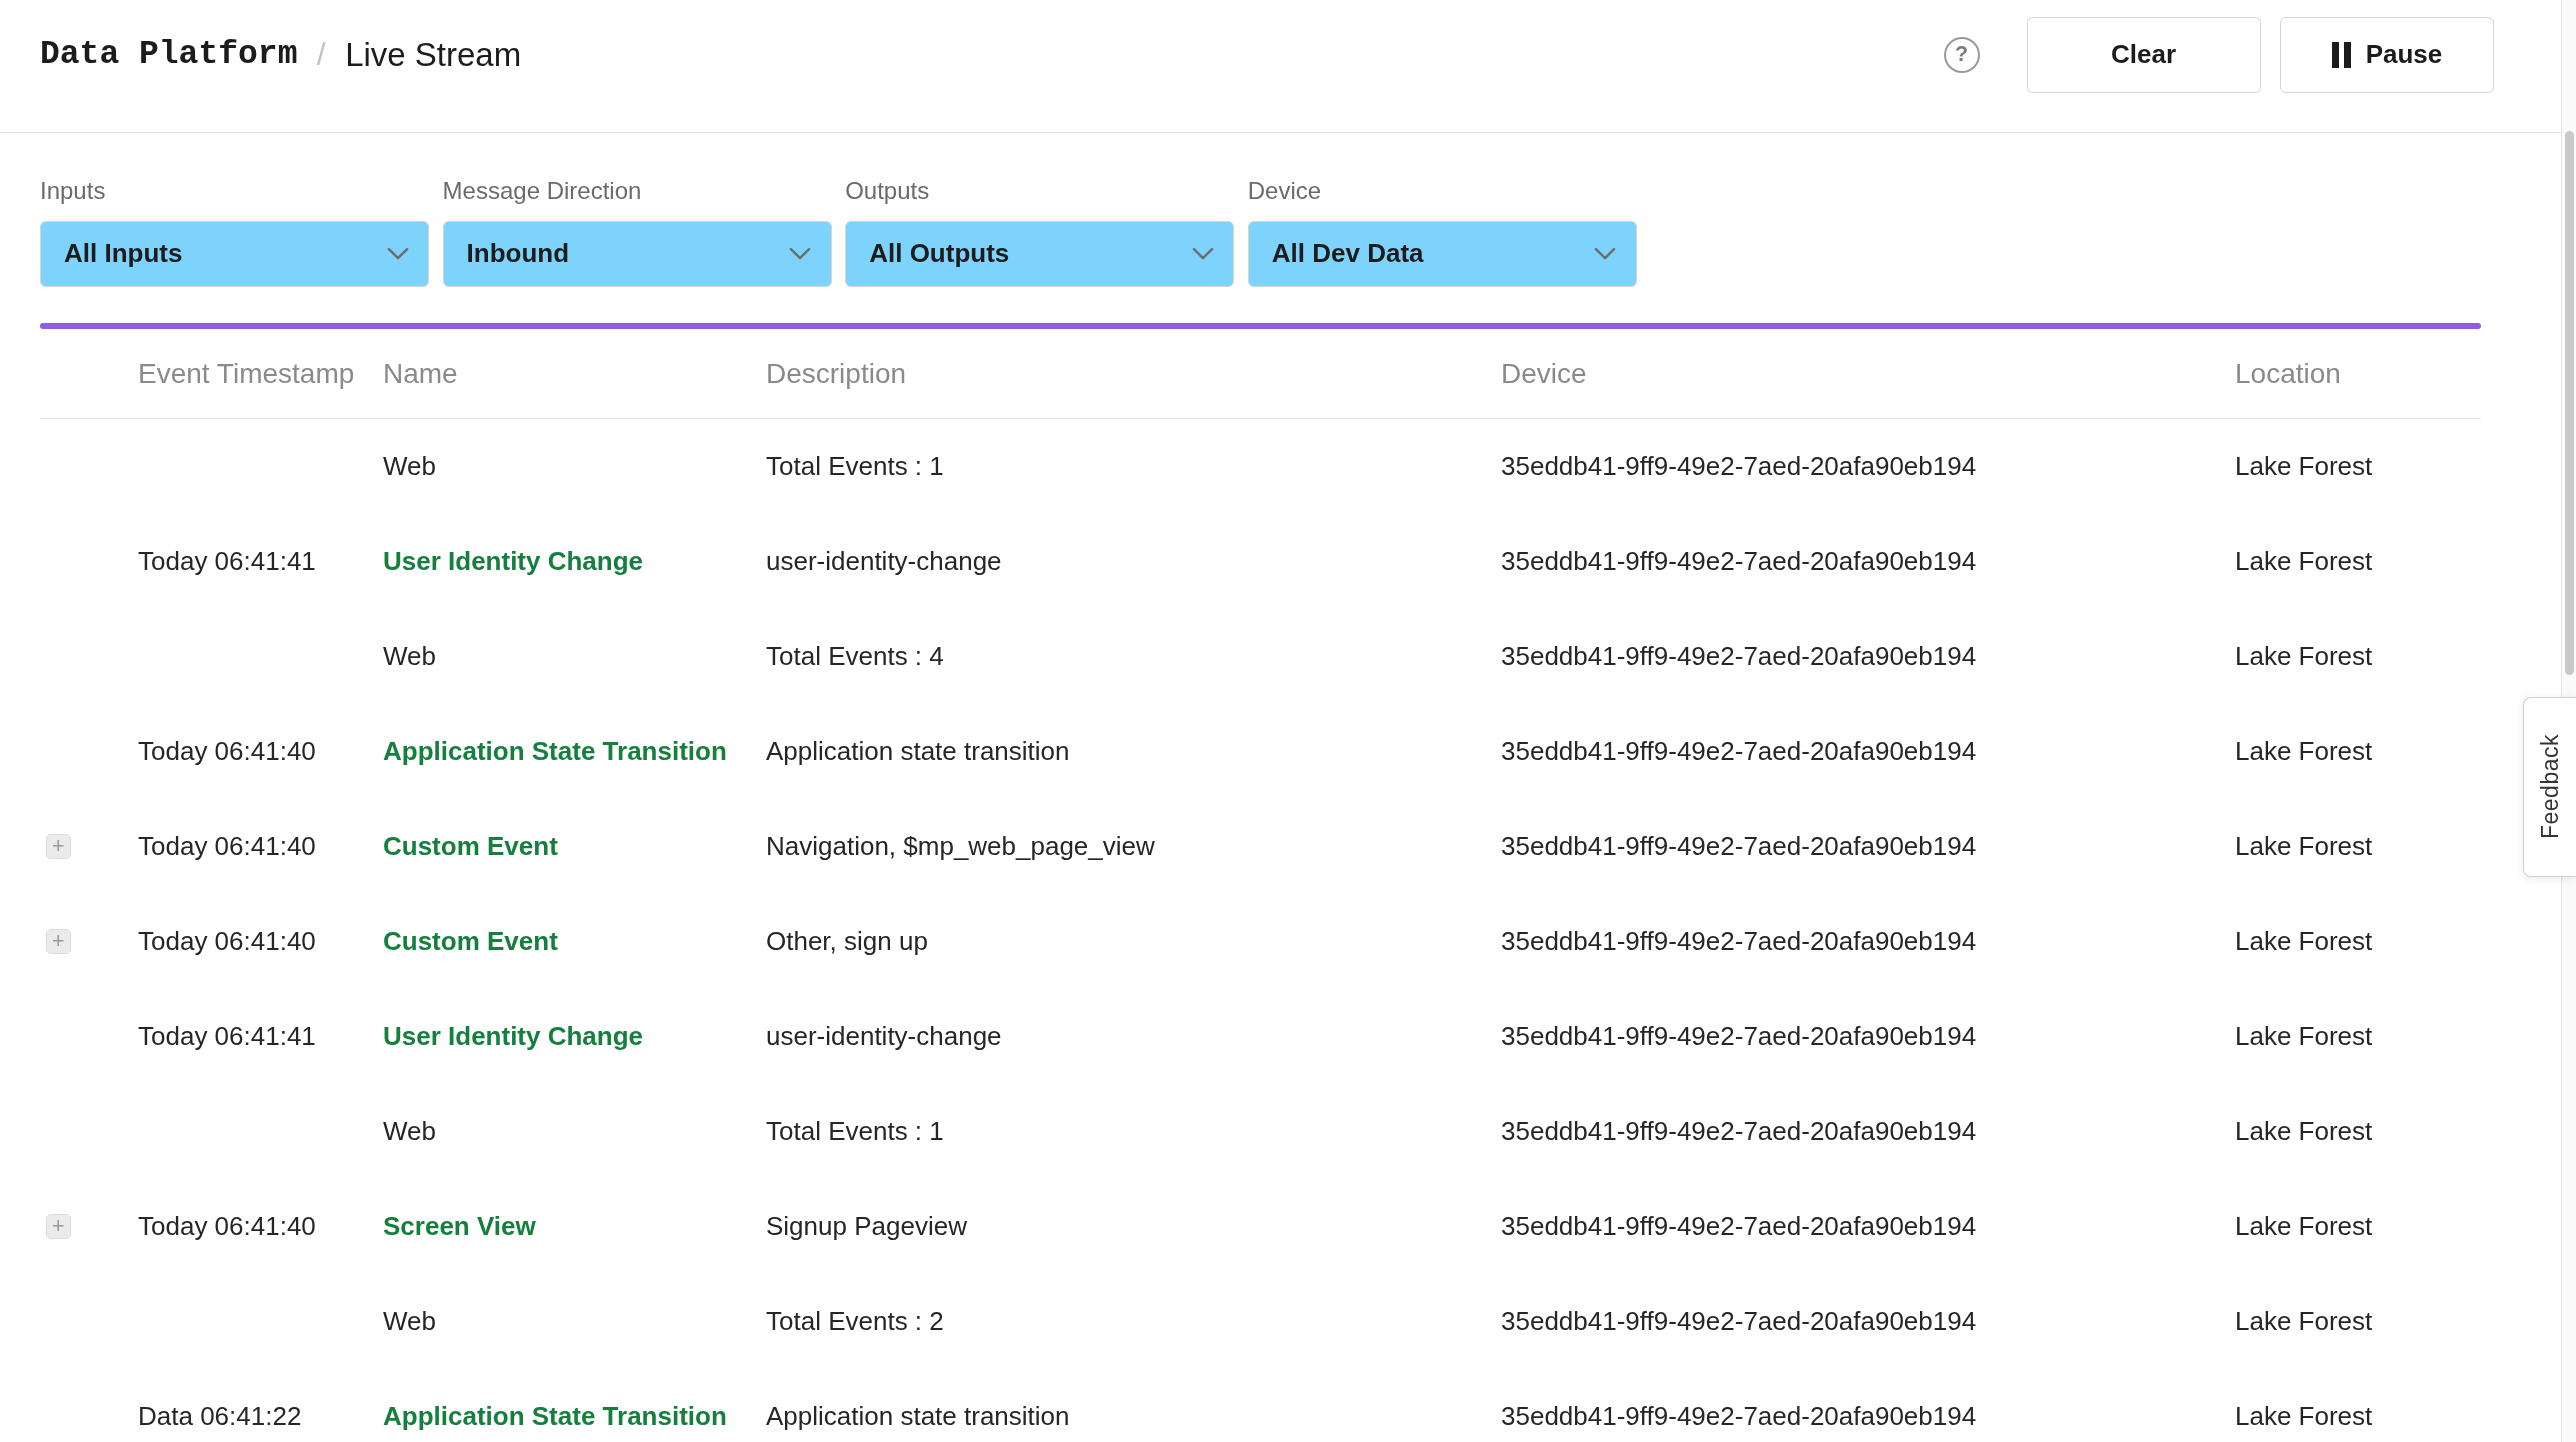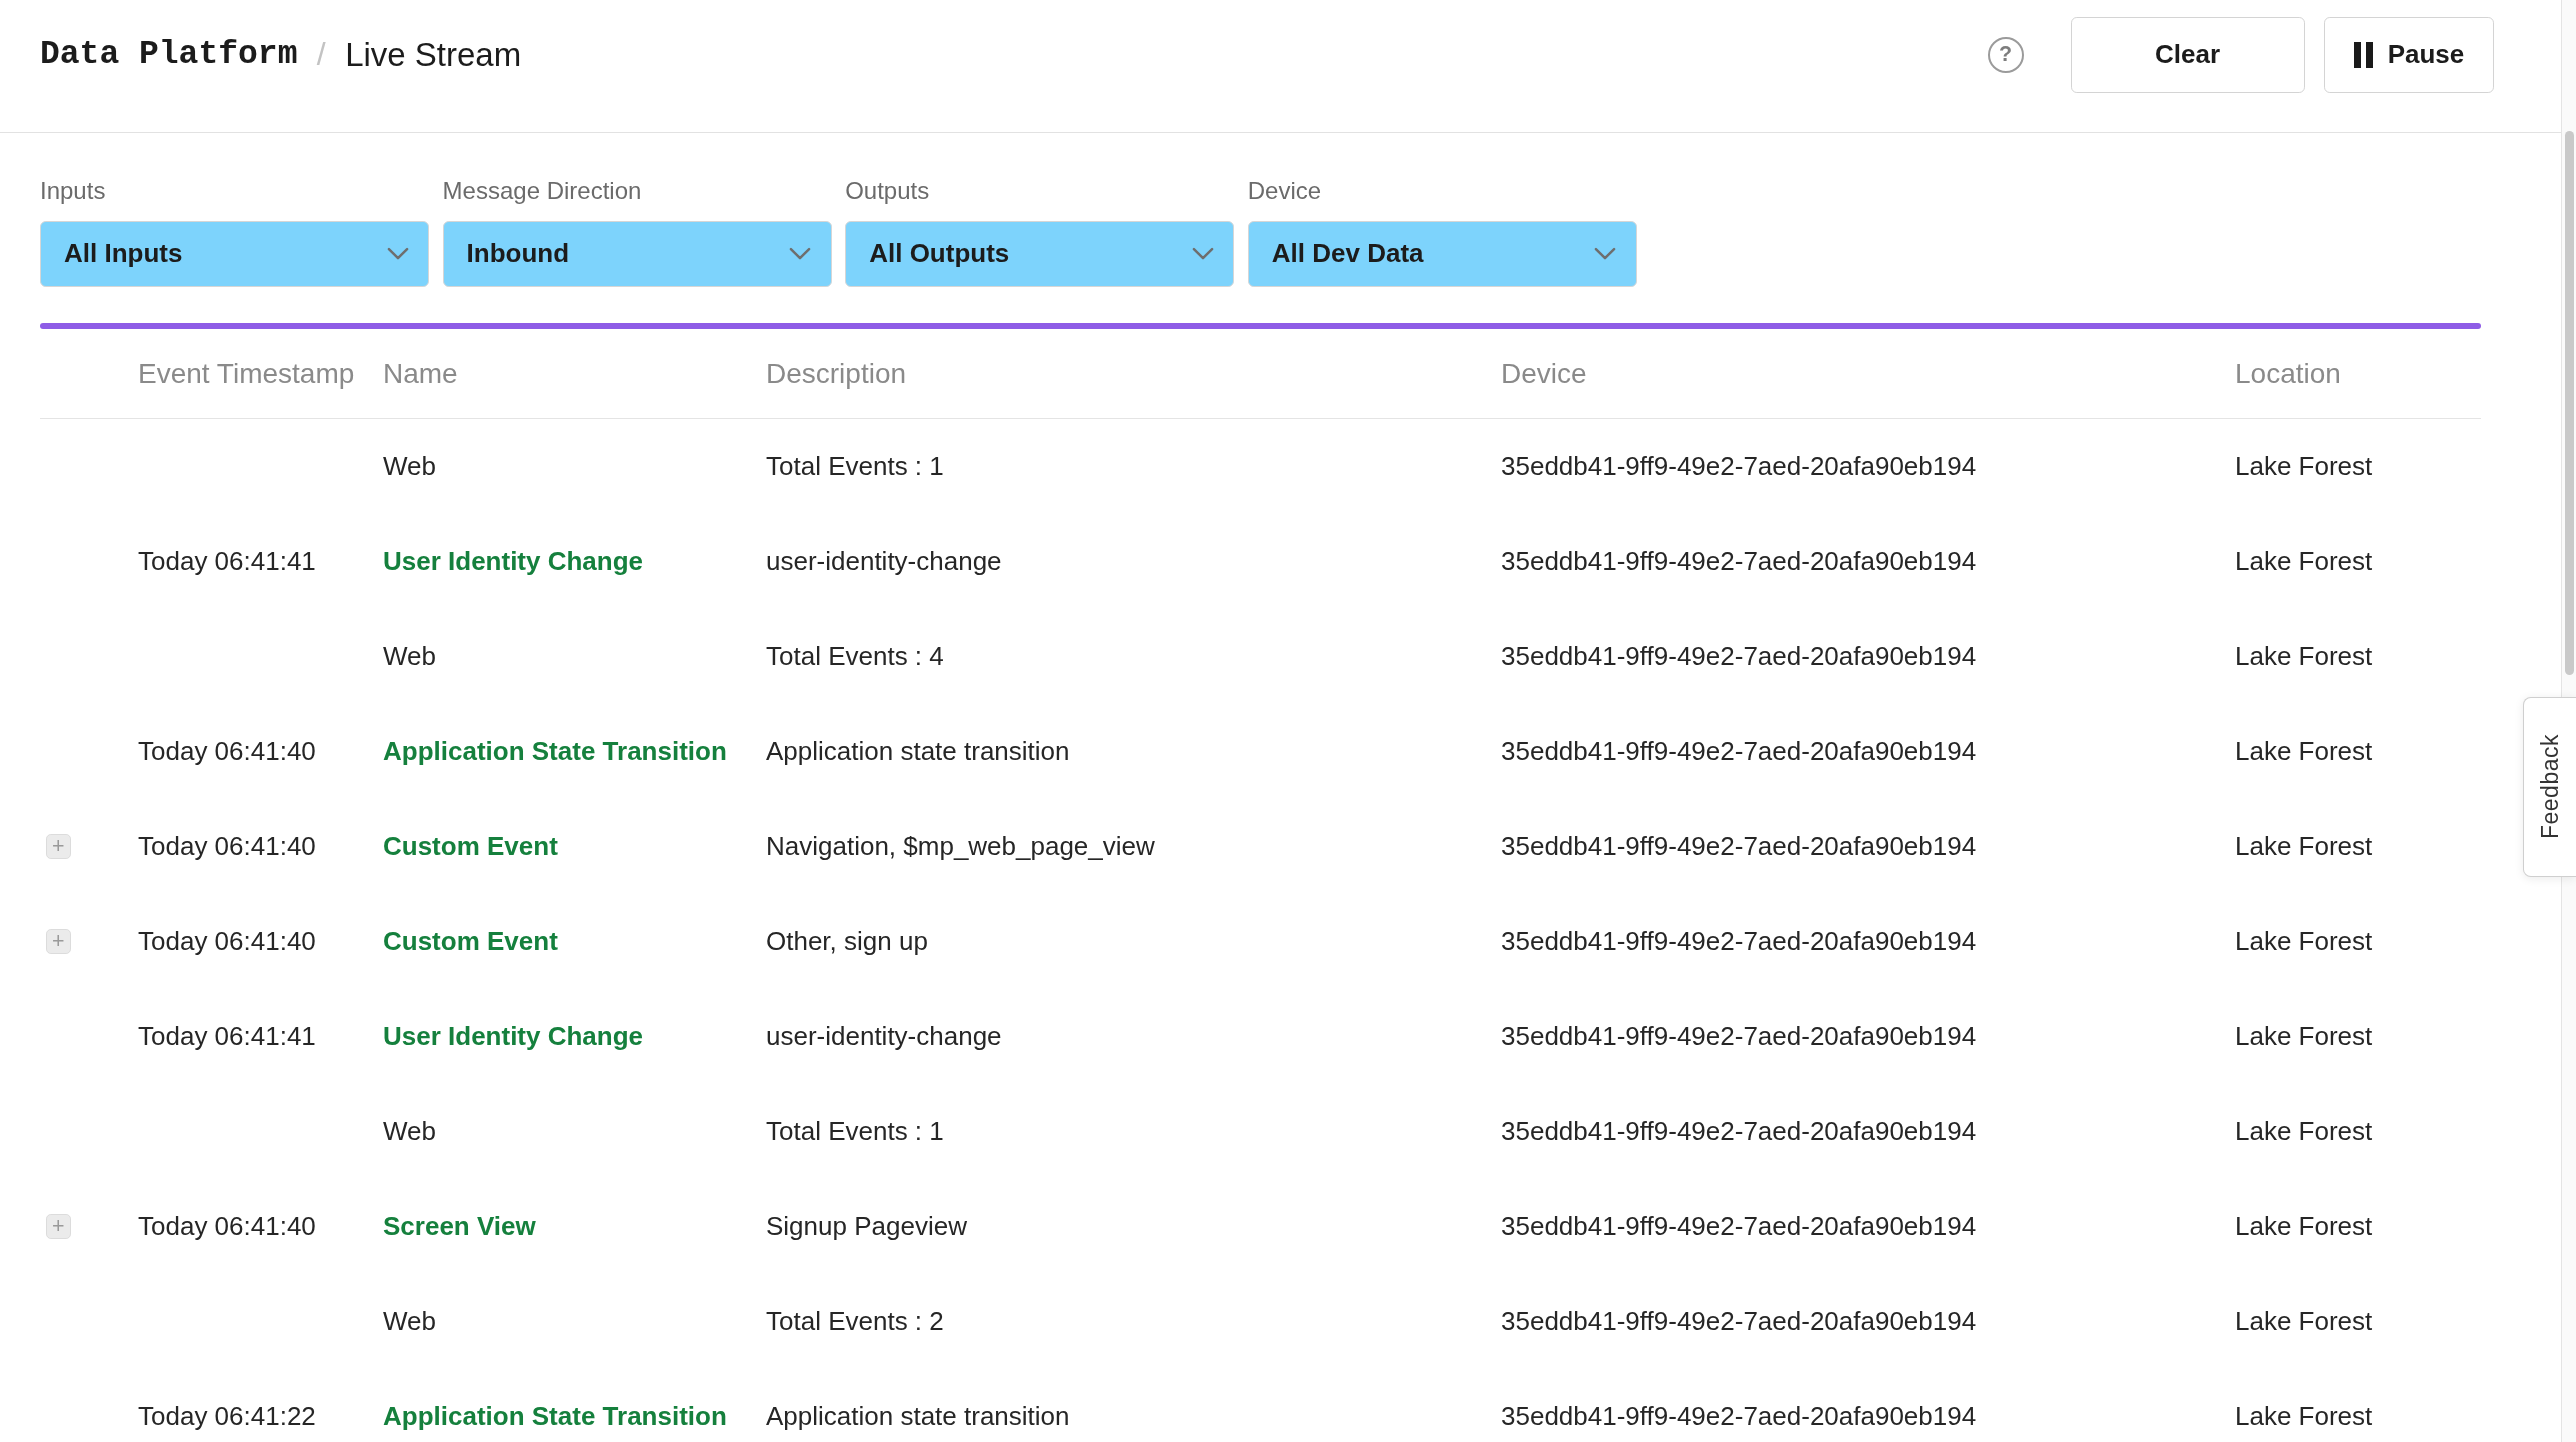--- a/index.html
+++ b/index.html
@@ -47,21 +47,21 @@
     font-family: "Liberation Sans", sans-serif;
     font-size: 26px;
     font-weight: 700;
     color: #1c1c1c;
     display: inline-flex;
     align-items: center;
     justify-content: center;
     cursor: pointer;
   }
   .btn-clear { width: 234px; margin-right: 19.4px; }
-  .btn-pause { width: 170px; }
+  .btn-pause { width: 214px; }
   .pause-icon { display: inline-flex; gap: 5.8px; margin-right: 14.6px; }
   .pause-icon i { display: block; width: 6.8px; height: 26px; background: #1a1a1a; }
 
   
   .filter-bar {
     margin-top: 43px;
     padding-left: 40px;
     display: flex;
     gap: 13.6px;
   }
@@ -348,21 +348,21 @@
       <div class="td col-name">Web</div>
       <div class="td col-desc">Total Events : 2</div>
       <div class="td col-device">35eddb41-9ff9-49e2-7aed-20afa90eb194</div>
       <div class="td col-loc">Lake Forest</div>
     </div>
 
     <div class="tr">
       <div class="td col-expand">
         <span class="expand-icon" style="visibility: hidden;">+</span>
       </div>
-      <div class="td col-ts">Today 06:41:22</div>
+      <div class="td col-ts">Data 06:41:22</div>
       <div class="td col-name bold">Application State Transition</div>
       <div class="td col-desc">Application state transition</div>
       <div class="td col-device">35eddb41-9ff9-49e2-7aed-20afa90eb194</div>
       <div class="td col-loc">Lake Forest</div>
     </div>
   </div>
   </div>
 
   <div class="scrollbar">
     <div class="scrollbar-thumb"></div>

